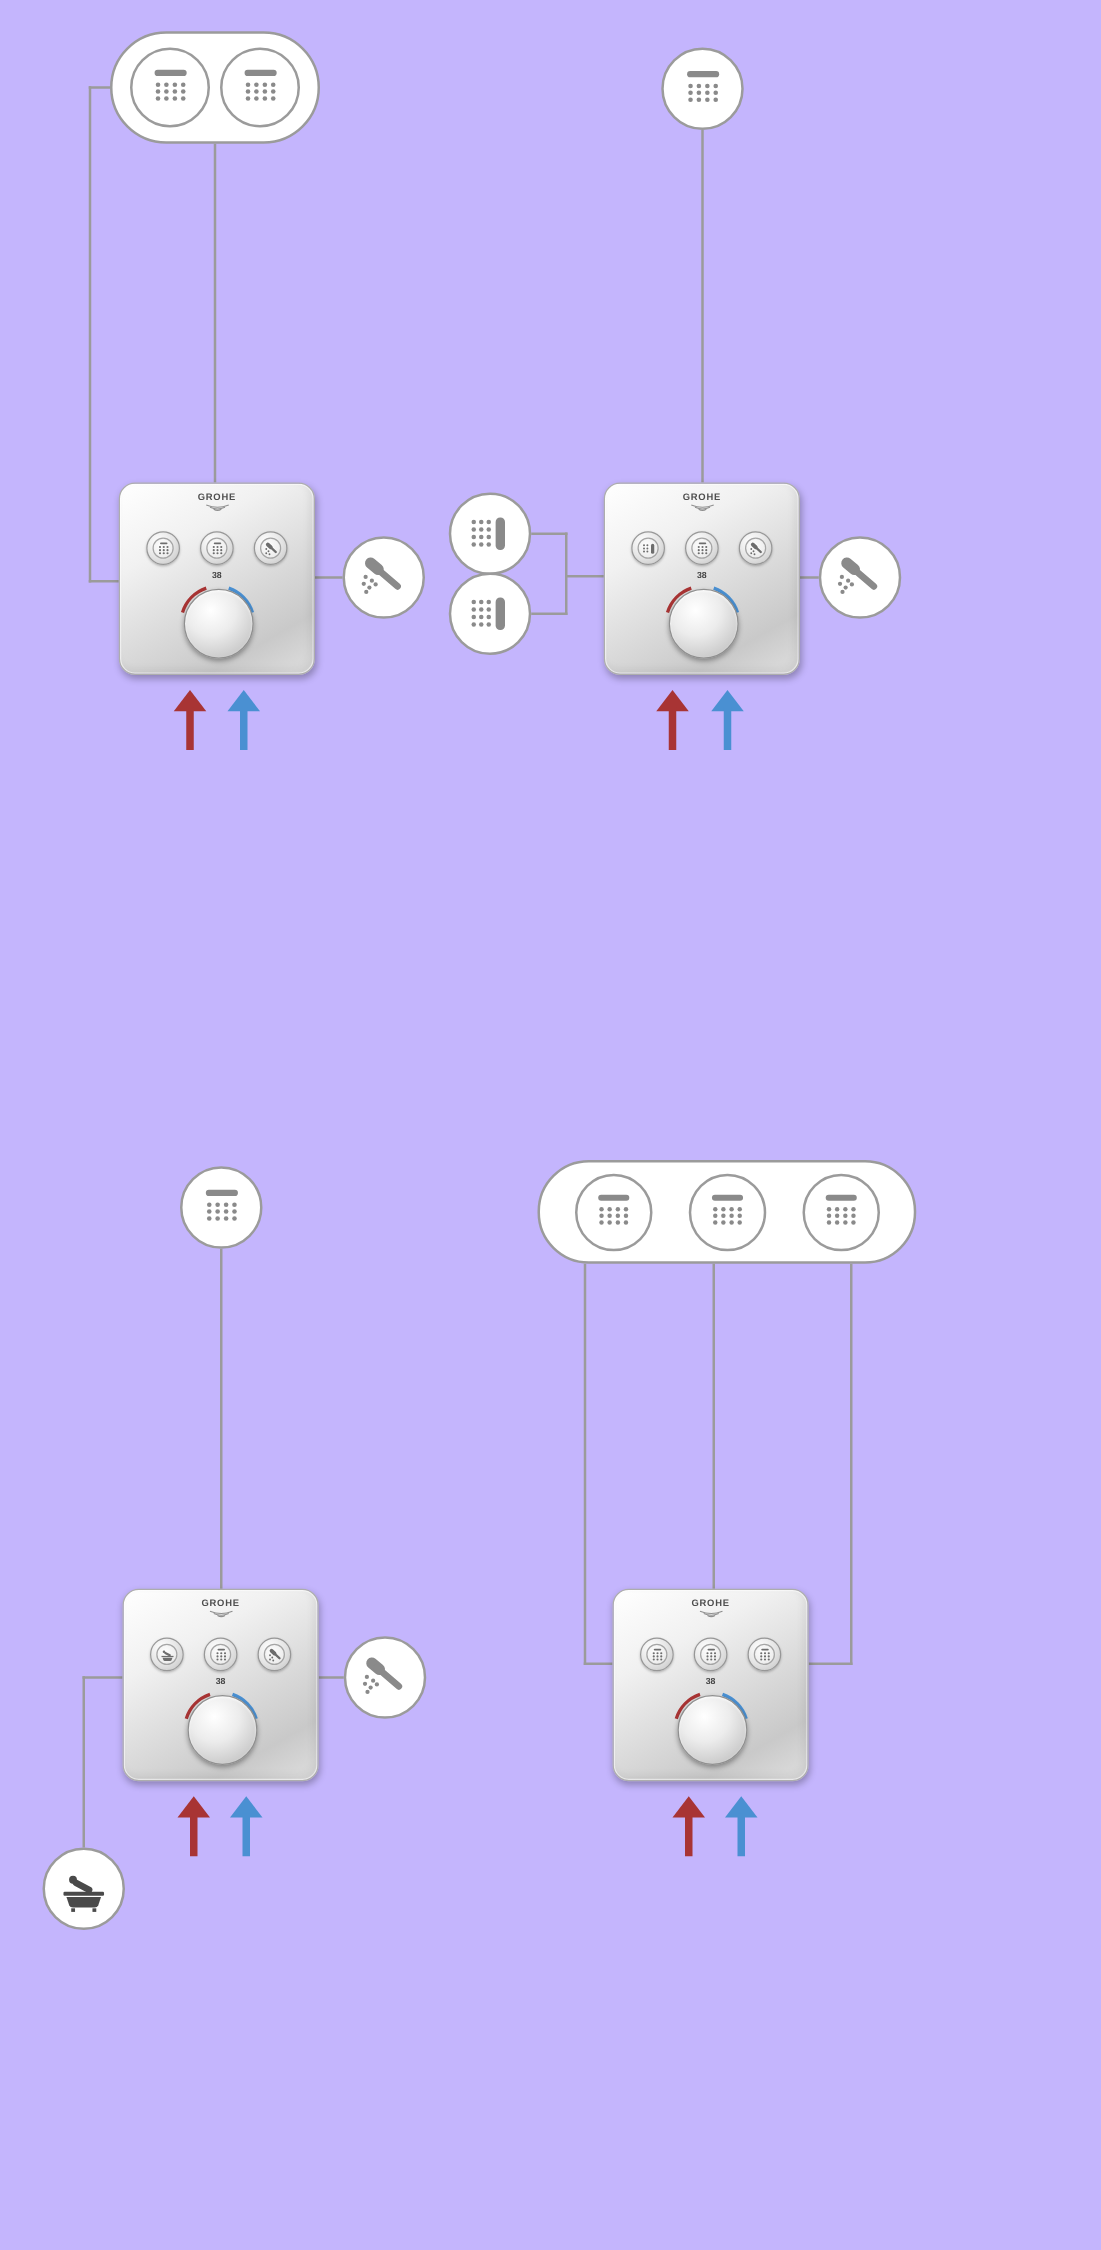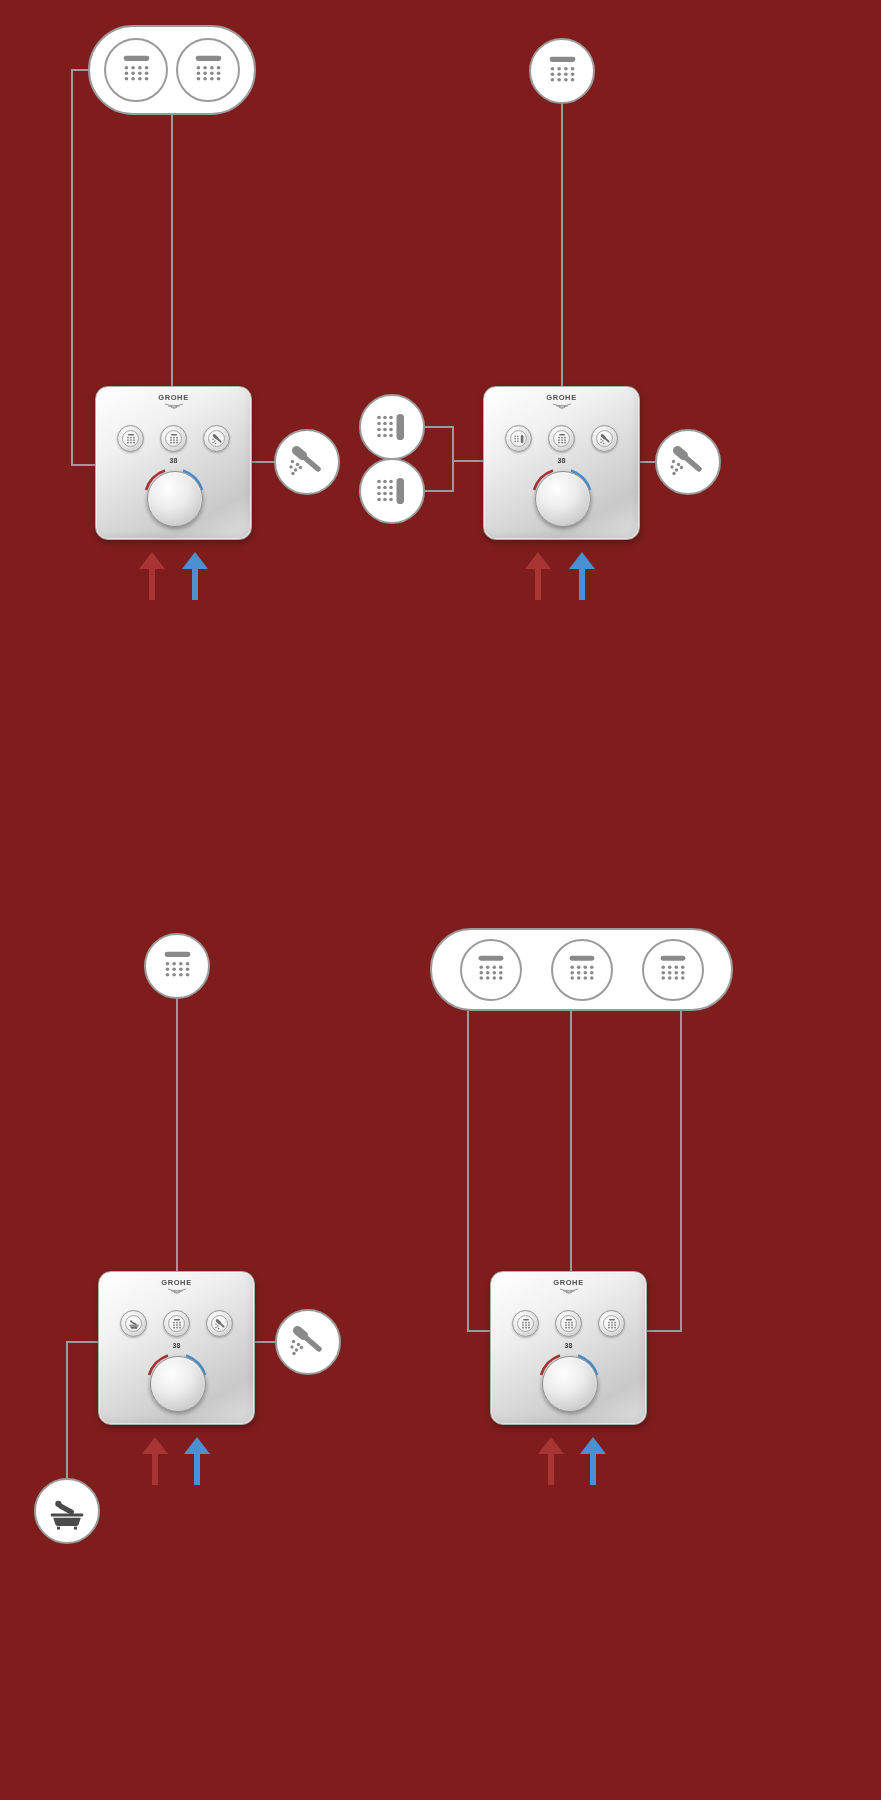--- a/index.html
+++ b/index.html
@@ -4,21 +4,21 @@
 <style>
   :root{
     --line-gray:#9b9b9b;
     --icon-gray:#8a8a8a;
     --glyph-dark:#4a4a4a;
     --hot-red:#a83434;
     --cold-blue:#4a90d2;
   }
   *{box-sizing:border-box;}
   html,body{margin:0;padding:0;background:#fff;font-family:"Liberation Sans",sans-serif;}
-  .canvas{position:relative;width:881px;height:1800px;background:#7f1d1d;overflow:hidden;}
+  .canvas{position:relative;width:881px;height:1800px;background:#c4b5fd;overflow:hidden;}
 
   
   .line{position:absolute;background:var(--line-gray);}
 
   
   .outlet-circle{position:absolute;border:2.5px solid var(--line-gray);border-radius:50%;
     background:#fff;display:flex;align-items:center;justify-content:center;color:var(--icon-gray);}
   .capsule{position:absolute;border:2.5px solid var(--line-gray);background:#fff;
     display:flex;align-items:center;justify-content:center;}
   .inner-circle{border:2.5px solid var(--line-gray);border-radius:50%;background:#fff;

